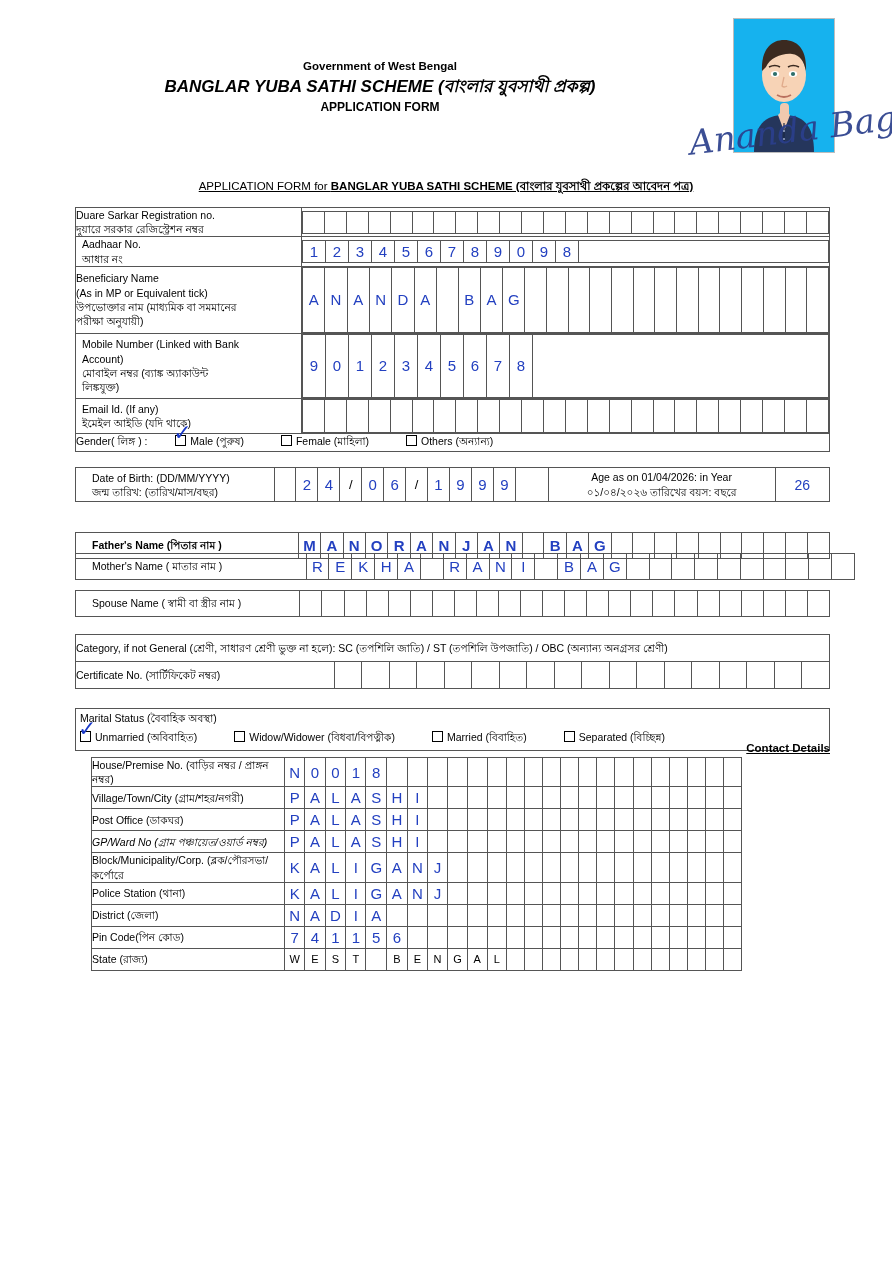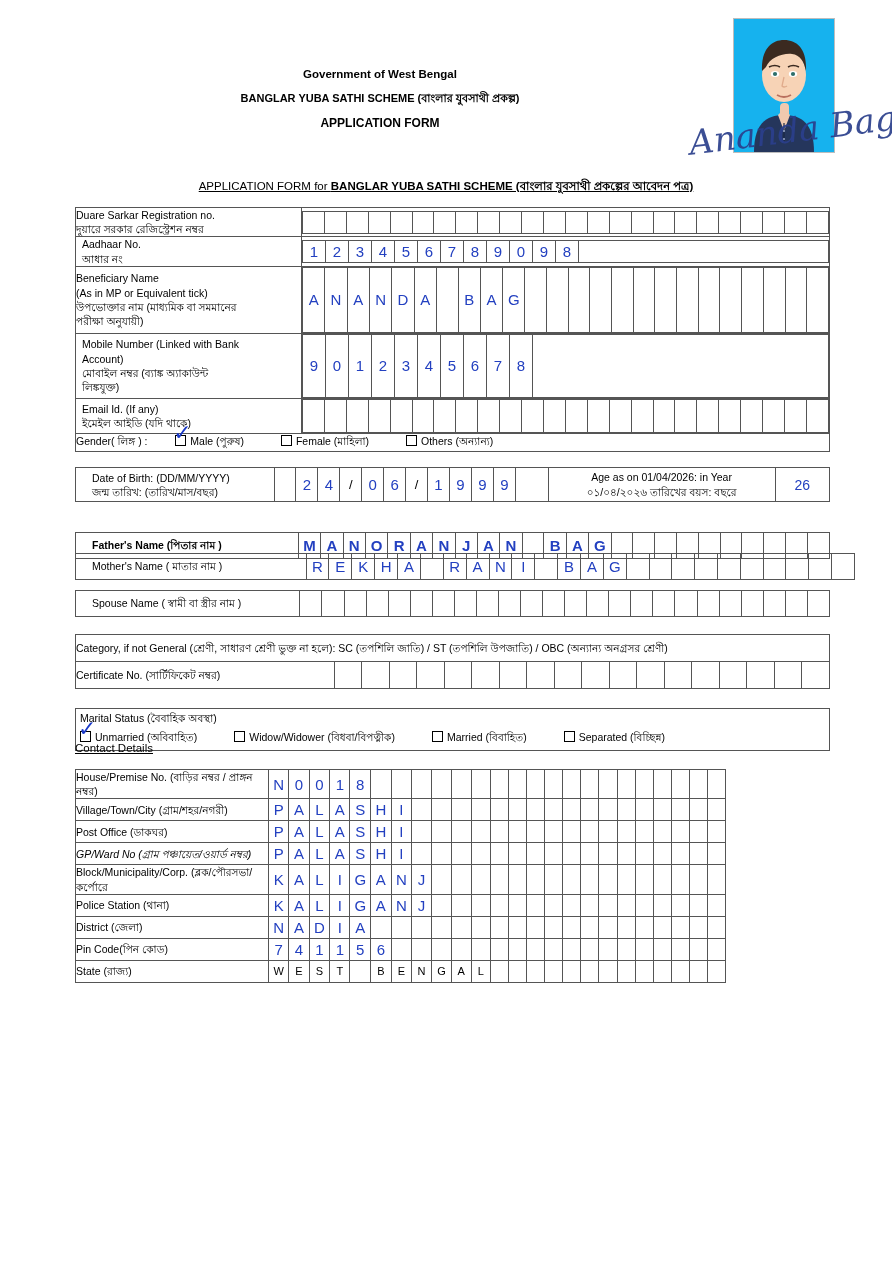--- a/index.html
+++ b/index.html
@@ -9,22 +9,22 @@
     font-family:"Liberation Sans", sans-serif;
     font-size:11px;
     color:#000;
     position:relative;
     overflow:hidden;
   }
   .page{position:relative;width:892px;height:1262px;}
 
   
   .hdr{position:absolute;left:0;top:58px;width:760px;text-align:center;}
-  .hdr div{font-weight:bold;line-height:1.45;font-size:11.5px;margin-top:8px;}
-  .hdr .l2{font-size:11px;}
+  .hdr div{font-weight:bold;line-height:1.45;font-size:11.5px;}
+  .hdr .l2{font-size:17px;font-style:italic;}
   .hdr .l3{font-size:12px;}
 
   .noticebox{
     position:absolute;left:75px;top:110px;width:620px;height:48px;
     border:1px solid #000;box-sizing:border-box;
     display:flex;flex-direction:column;align-items:center;justify-content:center;
   }
   .noticebox div{font-style:italic;font-weight:bold;font-size:10.5px;line-height:1.5;}
   .noticebox div.n2{font-weight:normal;}
 
@@ -56,29 +56,29 @@
   td.nb{border:none;}
 
   
   #t-main{left:75px;top:207px;width:755px;}
   #t-dob{left:75px;top:467px;width:755px;}
   #t-father{left:75px;top:532px;width:755px;font-weight:bold;}
   #t-mother{left:75px;top:553px;width:780px;}
   #t-spouse{left:75px;top:590px;width:755px;}
   #t-cat{left:75px;top:634px;width:755px;}
   #t-marital{left:75px;top:708px;width:755px;}
-  #t-contact{left:75px;top:757px;width:651px;margin-top:12px;}
+  #t-contact{left:91px;top:757px;width:651px;}
   .chk{display:inline-block;width:9px;height:9px;border:1px solid #000;
        margin-right:4px;vertical-align:-1px;position:relative;}
   .tickwrap{position:relative;display:inline-block;}
   .tick{position:absolute;left:-2px;top:-13px;color:#1a39c8;font-size:22px;
         font-weight:bold;font-family:"DejaVu Sans",sans-serif;line-height:1;}
   .opt{display:inline-block;margin-right:34px;font-size:10.5px;white-space:nowrap;}
 
-  .contact-title{text-align:left;font-weight:normal;text-decoration:underline;font-size:11.5px;}
+  .contact-title{text-align:right;font-weight:bold;text-decoration:underline;font-size:11.5px;}
   .genderrow td{padding:2px 4px;font-size:10.5px;}
   .agebox{text-align:center;font-size:10.5px;line-height:1.4;}
 </style>
 </head>
 <body>
 
 <div class="page">
 
   <div class="hdr">
     <div class="l1">Government of West Bengal</div>

